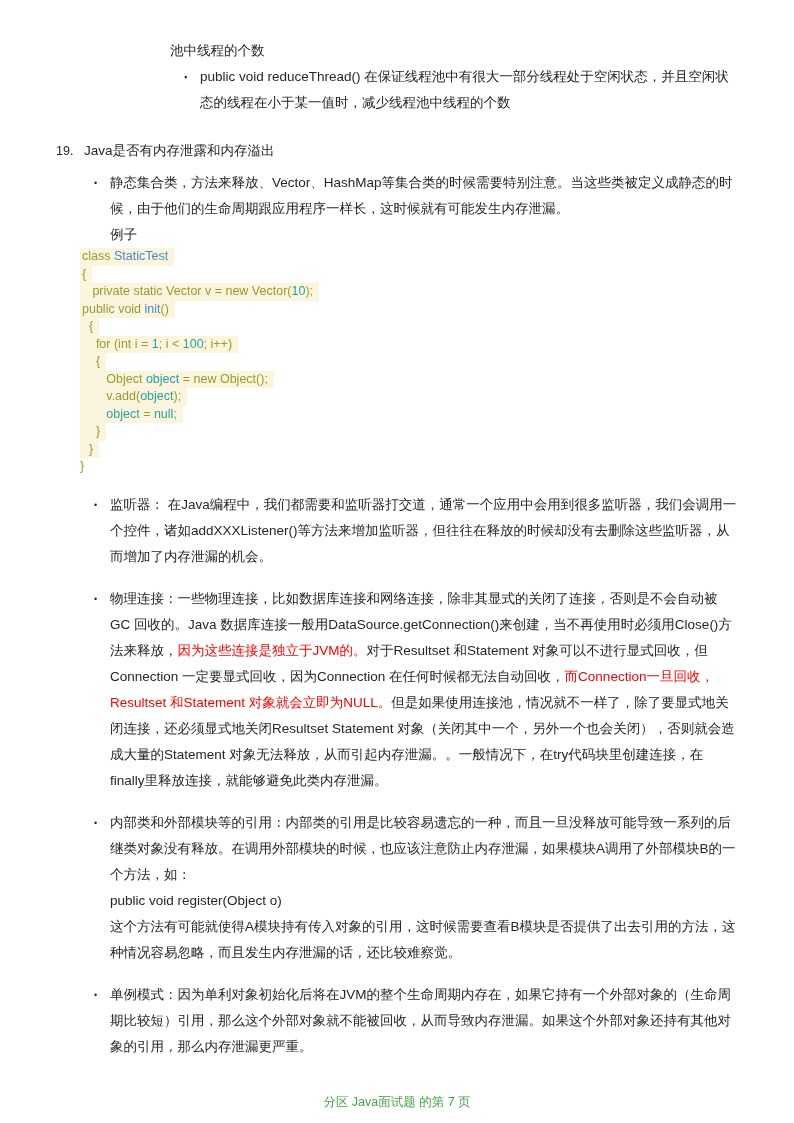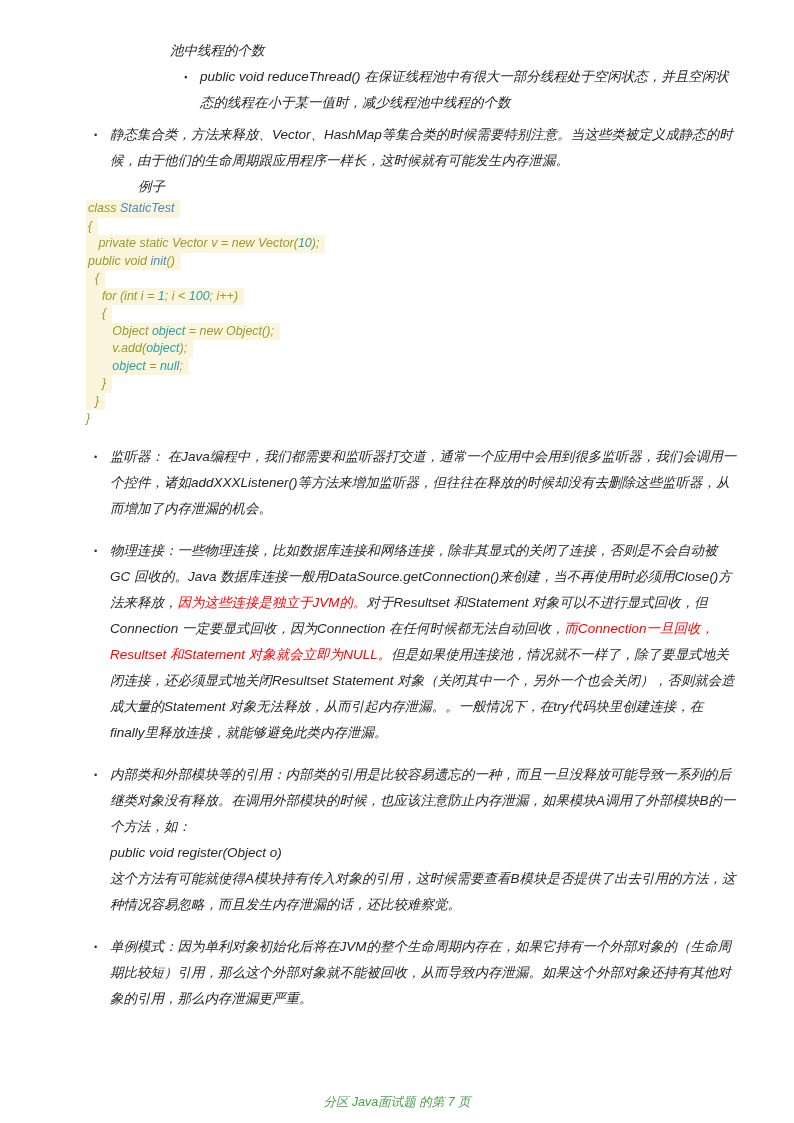--- a/index.html
+++ b/index.html
@@ -3,27 +3,27 @@
 <meta charset="utf-8">
 <style>
   html,body{margin:0;padding:0;}
   body{
     width:794px;height:1123px;position:relative;background:#ffffff;
     font-family:"Liberation Sans","DejaVu Sans",sans-serif;
     color:#262626;overflow:hidden;
   }
   .doc{
     position:absolute;left:0;top:0;width:794px;height:1123px;
-    padding:38px 57px 0 56px;box-sizing:border-box;font-style:italic;
+    padding:38px 57px 0 56px;box-sizing:border-box;
   }
   .block{font-size:13.5px;line-height:26px;white-space:pre-wrap;}
   
   .ind-cont{margin-left:114px;}
-  .ind-para{margin-left:82px;}
-  .ind-code{margin-left:30px;}
+  .ind-para{margin-left:54px;}
+  .ind-code{margin-left:24px;}
   .ind-bullet1{margin-left:38px;display:flex;}
   .ind-bullet2sq{margin-left:128px;display:flex;}
   .ind-heading{display:flex;}
   
   .gap-sm{margin-top:6px;}
   .gap-md{margin-top:16px;}
   .gap-lg{margin-top:22px;}
   
   .marker{flex:0 0 16px;font-size:9px;line-height:inherit;color:#262626;}
   .bcontent{flex:1 1 auto;white-space:pre-wrap;}
@@ -40,20 +40,21 @@
     font-size:12.5px;
   }
 </style>
 </head>
 <body>
 
 <div class="doc">
   <div>
       <div class="block ind-cont"><span>池中线程的个数</span></div>
       <div class="block ind-bullet2sq"><span class="marker">▪</span><span class="bcontent"><span>public void reduceThread() 在保证线程池中有很大一部分线程处于空闲状态，并且空闲状态的线程在小于某一值时，减少线程池中线程的个数</span></span></div>
+      <div class="block ind-heading gap-lg"><span class="num">19.</span><span class="htitle">Java是否有内存泄露和内存溢出</span></div>
       <div class="block ind-bullet1 gap-sm"><span class="marker">•</span><span class="bcontent"><span>静态集合类，方法来释放、Vector、HashMap等集合类的时候需要特别注意。当这些类被定义成静态的时候，由于他们的生命周期跟应用程序一样长，这时候就有可能发生内存泄漏。</span></span></div>
       <div class="block ind-para"><span>例子</span></div>
       <div class="block ind-code code-block"><div class="code-line"><span class="code-text hl"><span style="color: rgb(154, 154, 48);">class </span><span style="color: rgb(74, 139, 194);">StaticTest</span></span></div><div class="code-line"><span class="code-text hl"><span style="color: rgb(154, 154, 48);">{</span></span></div><div class="code-line"><span class="code-text hl"><span style="color: rgb(154, 154, 48);">   private static Vector v = new Vector(</span><span style="color: rgb(42, 161, 161);">10</span><span style="color: rgb(154, 154, 48);">);</span></span></div><div class="code-line"><span class="code-text hl"><span style="color: rgb(154, 154, 48);">public void </span><span style="color: rgb(74, 139, 194);">init</span><span style="color: rgb(154, 154, 48);">()</span></span></div><div class="code-line"><span class="code-text hl"><span style="color: rgb(154, 154, 48);">  {</span></span></div><div class="code-line"><span class="code-text hl"><span style="color: rgb(154, 154, 48);">    for (int i = </span><span style="color: rgb(42, 161, 161);">1</span><span style="color: rgb(154, 154, 48);">; i &lt; </span><span style="color: rgb(42, 161, 161);">100</span><span style="color: rgb(154, 154, 48);">; i++)</span></span></div><div class="code-line"><span class="code-text hl"><span style="color: rgb(154, 154, 48);">    {</span></span></div><div class="code-line"><span class="code-text hl"><span style="color: rgb(154, 154, 48);">       Object </span><span style="color: rgb(42, 161, 161);">object</span><span style="color: rgb(154, 154, 48);"> = new Object();</span></span></div><div class="code-line"><span class="code-text hl"><span style="color: rgb(154, 154, 48);">       v.add(</span><span style="color: rgb(42, 161, 161);">object</span><span style="color: rgb(154, 154, 48);">);</span></span></div><div class="code-line"><span class="code-text hl"><span style="color: rgb(154, 154, 48);">       </span><span style="color: rgb(42, 161, 161);">object</span><span style="color: rgb(154, 154, 48);"> = </span><span style="color: rgb(42, 161, 161);">null</span><span style="color: rgb(154, 154, 48);">;</span></span></div><div class="code-line"><span class="code-text hl"><span style="color: rgb(154, 154, 48);">    }</span></span></div><div class="code-line"><span class="code-text hl"><span style="color: rgb(154, 154, 48);">  }</span></span></div><div class="code-line"><span class="code-text"><span style="color: rgb(154, 154, 48);">}</span></span></div></div>
       <div class="block ind-bullet1 gap-md"><span class="marker">•</span><span class="bcontent"><span>监听器： 在Java编程中，我们都需要和监听器打交道，通常一个应用中会用到很多监听器，我们会调用一个控件，诸如addXXXListener()等方法来增加监听器，但往往在释放的时候却没有去删除这些监听器，从而增加了内存泄漏的机会。</span></span></div>
       <div class="block ind-bullet1 gap-md"><span class="marker">•</span><span class="bcontent"><span>物理连接：一些物理连接，比如数据库连接和网络连接，除非其显式的关闭了连接，否则是不会自动被GC 回收的。Java 数据库连接一般用DataSource.getConnection()来创建，当不再使用时必须用Close()方法来释放，</span><span style="color: rgb(255, 0, 0);">因为这些连接是独立于JVM的。</span><span>对于Resultset 和Statement 对象可以不进行显式回收，但Connection 一定要显式回收，因为Connection 在任何时候都无法自动回收，</span><span style="color: rgb(255, 0, 0);">而Connection一旦回收，Resultset 和Statement 对象就会立即为NULL。</span><span>但是如果使用连接池，情况就不一样了，除了要显式地关闭连接，还必须显式地关闭Resultset Statement 对象（关闭其中一个，另外一个也会关闭），否则就会造成大量的Statement 对象无法释放，从而引起内存泄漏。。一般情况下，在try代码块里创建连接，在finally里释放连接，就能够避免此类内存泄漏。</span></span></div>
       <div class="block ind-bullet1 gap-md"><span class="marker">•</span><span class="bcontent"><span>内部类和外部模块等的引用：内部类的引用是比较容易遗忘的一种，而且一旦没释放可能导致一系列的后继类对象没有释放。在调用外部模块的时候，也应该注意防止内存泄漏，如果模块A调用了外部模块B的一个方法，如：
 public void register(Object o)
 这个方法有可能就使得A模块持有传入对象的引用，这时候需要查看B模块是否提供了出去引用的方法，这种情况容易忽略，而且发生内存泄漏的话，还比较难察觉。</span></span></div>
       <div class="block ind-bullet1 gap-md"><span class="marker">•</span><span class="bcontent"><span>单例模式：因为单利对象初始化后将在JVM的整个生命周期内存在，如果它持有一个外部对象的（生命周期比较短）引用，那么这个外部对象就不能被回收，从而导致内存泄漏。如果这个外部对象还持有其他对象的引用，那么内存泄漏更严重。</span></span></div>
     </div>

